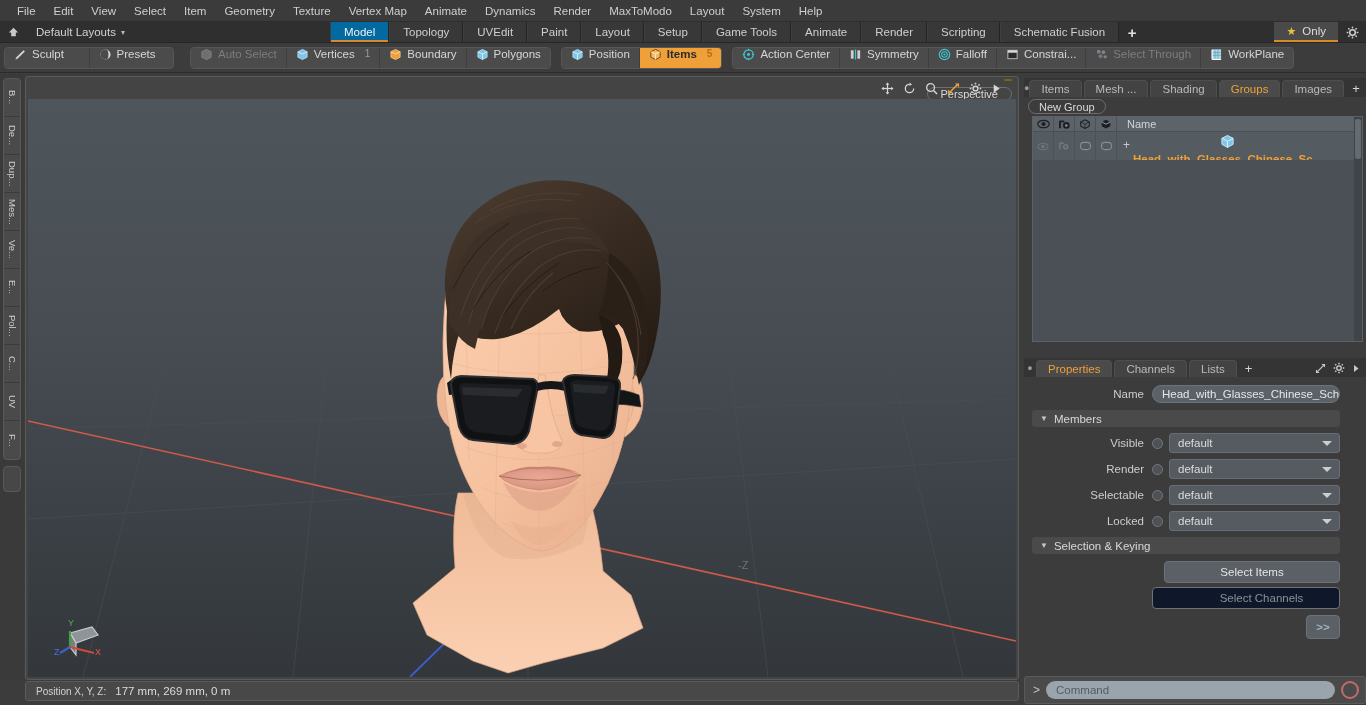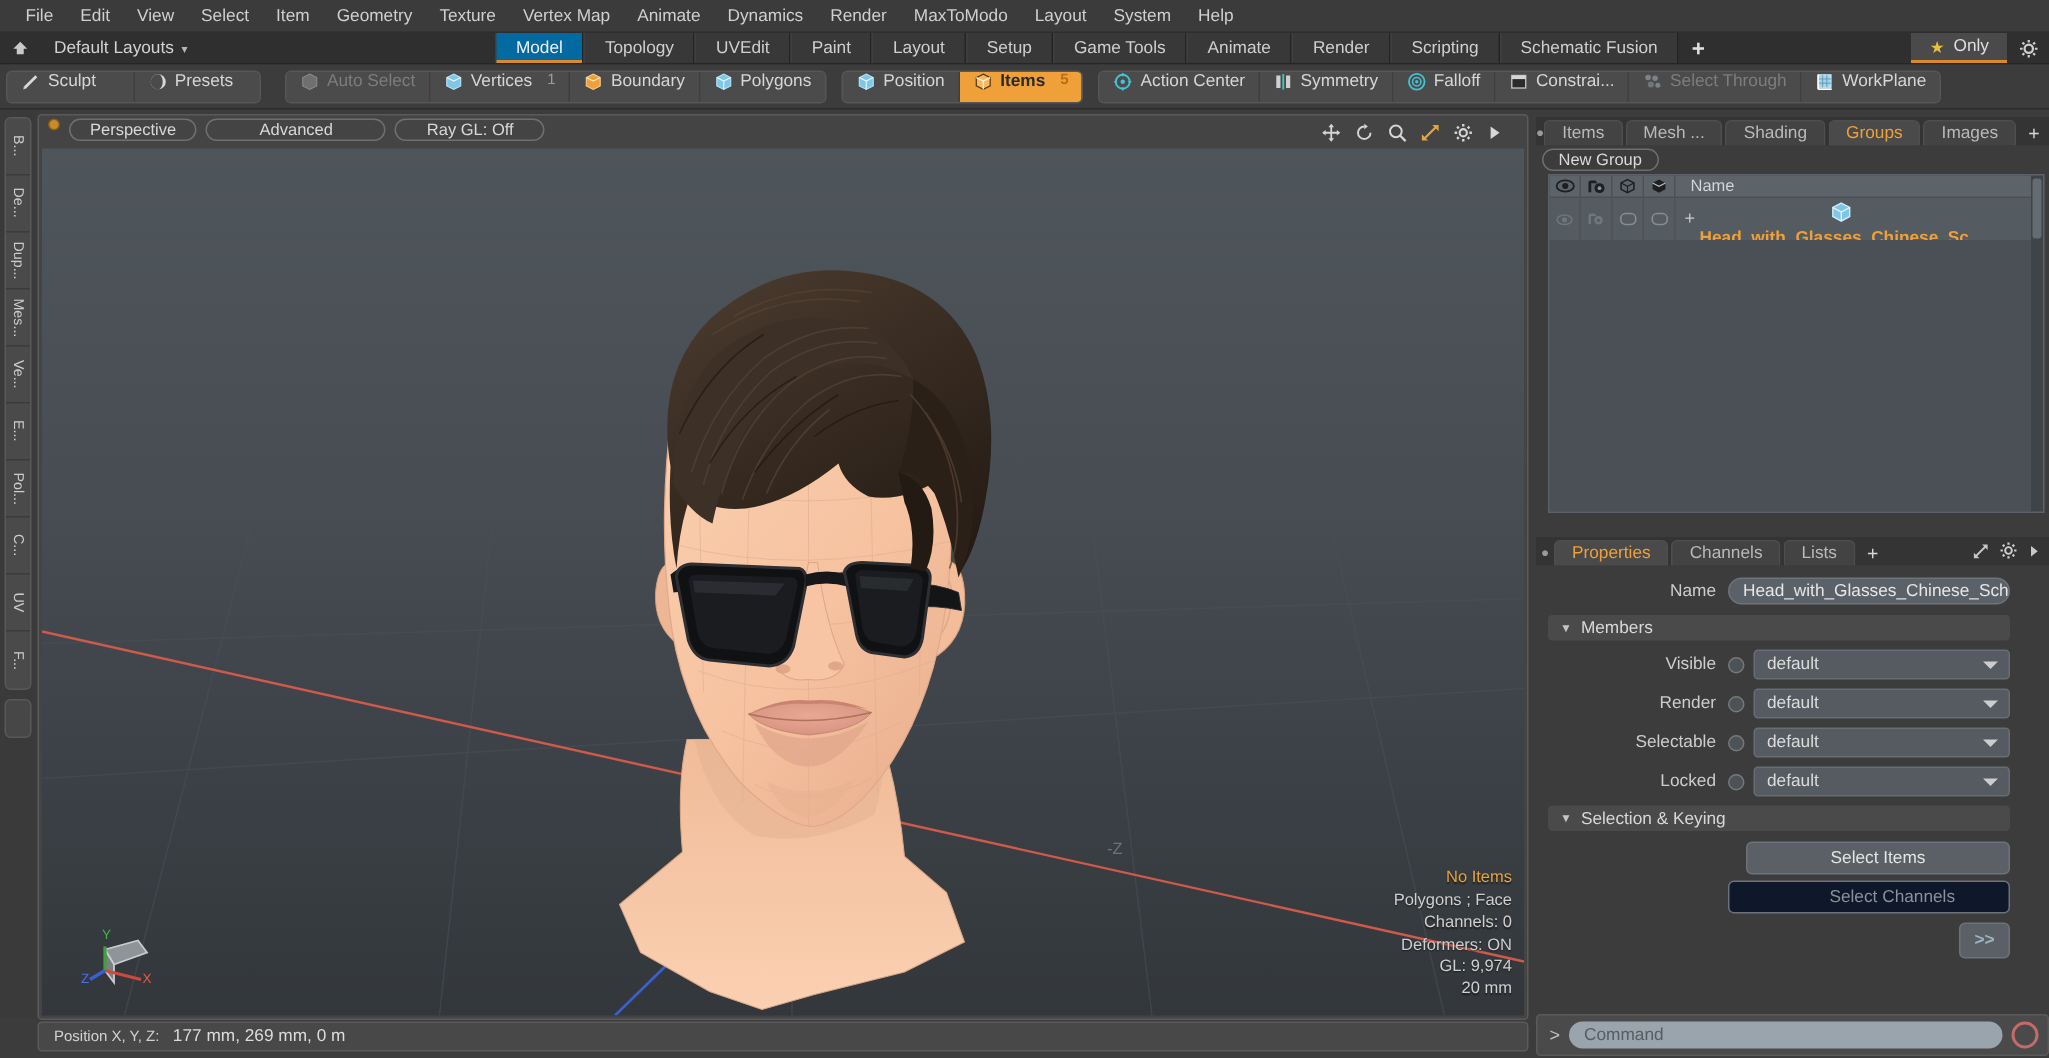--- a/index.html
+++ b/index.html
@@ -107,21 +107,21 @@
   .lv-single {
     margin:6px 3px 0 3px; width:18px; height:26px;
     border:1px solid #585858; border-radius:4px; background:#474747;
   }
 
   
   .viewwrap {
     position:absolute; left:25px; top:76px; width:994px; height:604px;
     background:#444; border:1px solid #5a5a5a; border-radius:3px; padding:2px;
   }
-  .viewhdr { height:20px; display:flex; align-items:flex-start; gap:6px; padding:0 4px; position:relative; }
+  .viewhdr { height:20px; display:flex; align-items:flex-end; gap:6px; padding:0 4px; position:relative;flex-direction:column; }
   .vh-dot { width:8px; height:8px; border-radius:50%; background:#c98a2a; border:1px solid #8a5d18; }
   .pill {
     height:15px; padding:0 13px; border:1px solid #6f6f6f; border-radius:8px;
     display:flex; align-items:center; justify-content:center;
     font-size:11px; color:#d8d8d8; background:transparent; white-space:nowrap;
   }
   .vh-icons { position:absolute; right:14px; top:0; height:20px; display:flex; align-items:center; gap:9px; }
   .vh-icons span { color:#d0d0d0; font-size:12px; line-height:1; }
 
   .canvas {
@@ -632,28 +632,20 @@
             <path d="M470 286 Q492 248 528 228"></path>
             <path d="M500 292 Q524 260 556 240"></path>
             <path d="M540 268 Q566 248 596 244"></path>
             <path d="M450 266 Q470 222 506 200"></path>
           </g>
         </g>
 
         <text x="710" y="470" fill="#6e747a" font-family="Liberation Sans, sans-serif" font-size="11">-Z</text>
       </svg>
 
-      <div class="vstat">
-        <div class="first">No Items</div>
-        <div>Polygons ; Face</div>
-        <div>Channels: 0</div>
-        <div>Deformers: ON</div>
-        <div>GL: 9,974</div>
-        <div>20 mm</div>
-      </div>
 
       <div class="axisgizmo">
         <svg width="56" height="52" viewBox="0 0 56 52">
           <path d="M16 20 L38 14 L44 22 L22 30 Z" fill="#8f9499" stroke="#c8ccd0" stroke-width="1.2"></path>
           <path d="M16 20 L16 34 L22 42 L22 30 Z" fill="#7b8085" stroke="#c8ccd0" stroke-width="1.2"></path>
           <line x1="16" y1="34" x2="16" y2="18" stroke="#3fa03f" stroke-width="2.2"></line>
           <line x1="16" y1="34" x2="40" y2="40" stroke="#d0483c" stroke-width="2.2"></line>
           <line x1="16" y1="34" x2="6" y2="40" stroke="#3a5fd0" stroke-width="2.4"></line>
           <text x="14" y="13" fill="#47b547" font-family="Liberation Sans, sans-serif" font-size="9">Y</text>
           <text x="41" y="42" fill="#e05a4a" font-family="Liberation Sans, sans-serif" font-size="9">X</text>

